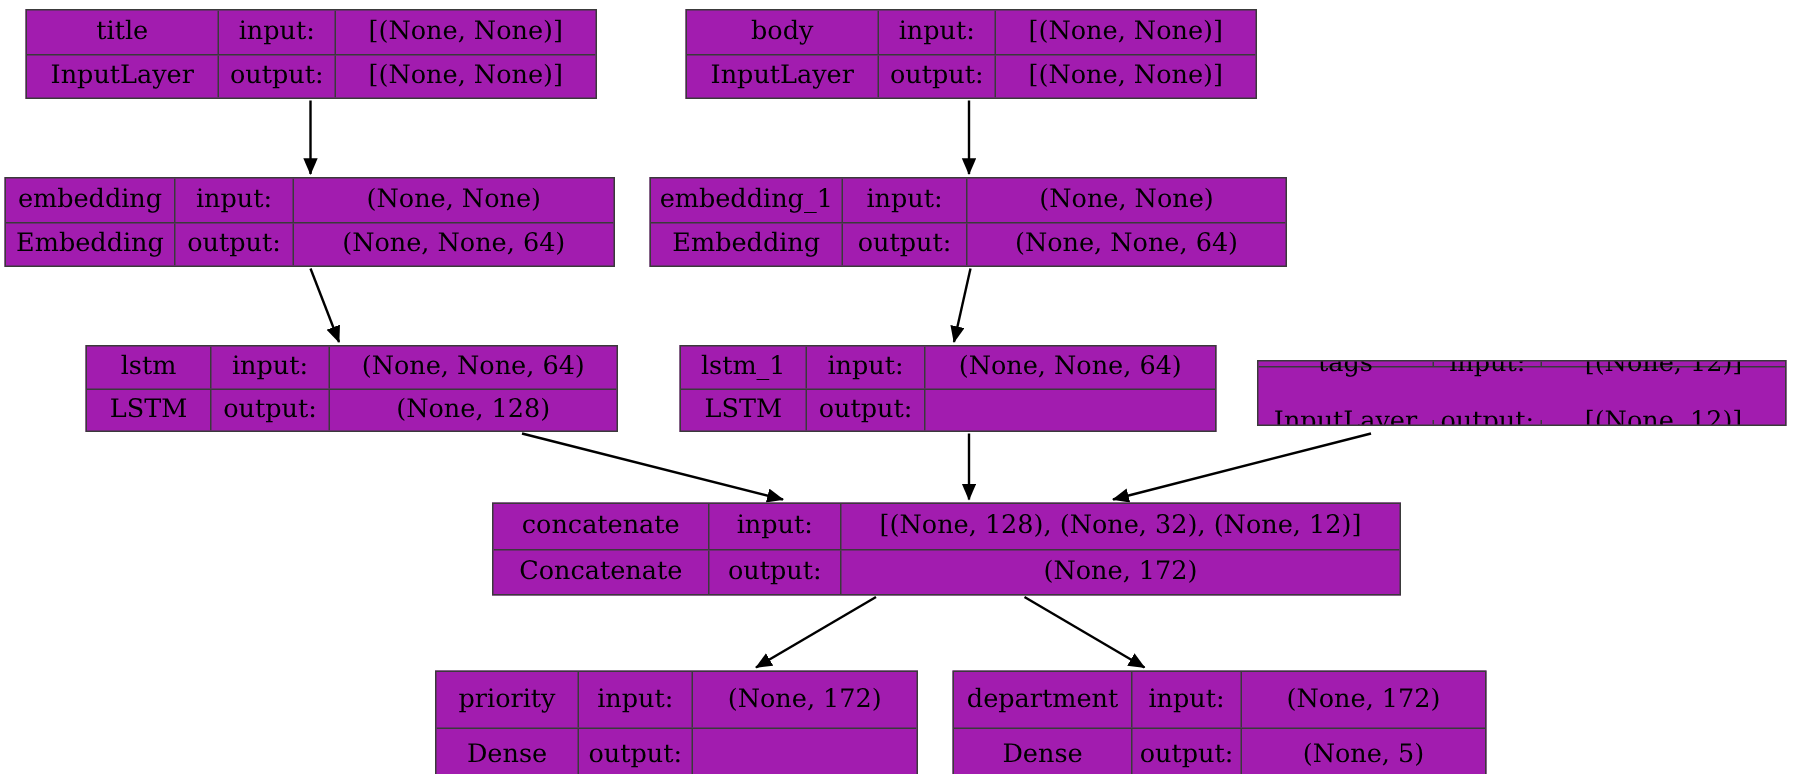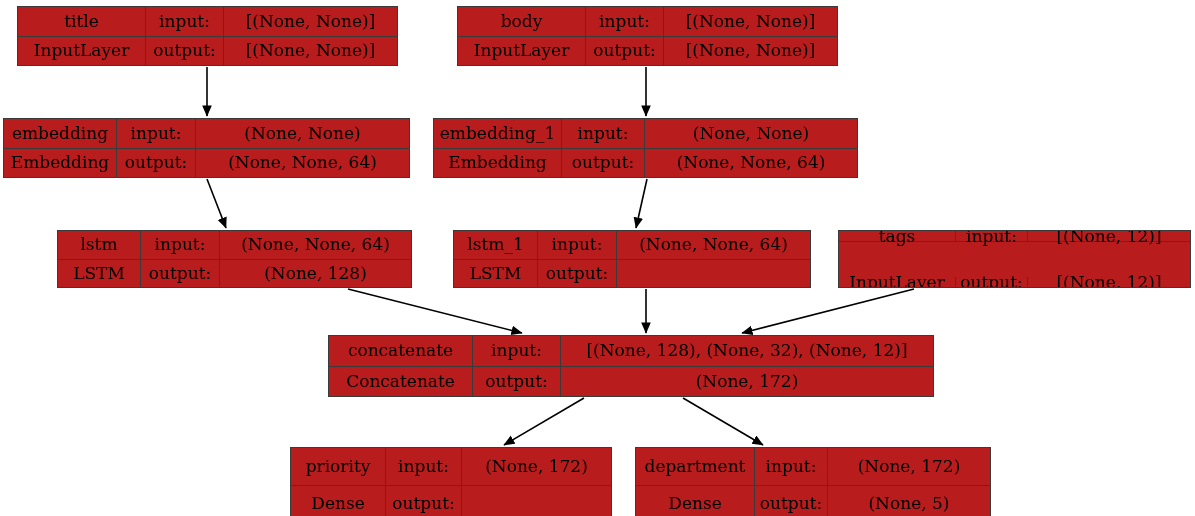--- a/index.html
+++ b/index.html
@@ -24,21 +24,21 @@
     position: absolute;
     left: 0; top: 0;
     width: 1195px;
     height: 516px;
     pointer-events: none;
   }
   .node {
     position: absolute;
     box-sizing: border-box;
     border: 1.5px solid #3a3a3a;
-    background: #b91c1c;
+    background: #a21caf;
     display: flex;
     flex-direction: column;
     overflow: hidden;
   }
   .node .row {
     display: flex;
     flex: 1 1 50%;
     min-height: 0;
   }
   .node .row.top {
@@ -152,21 +152,21 @@
         <div class="row top">
           <div class="cell name" style="width: 84px; flex: 0 0 84px;">lstm_1</div>
           <div class="cell io" style="width: 79px; flex: 0 0 79px;">input:</div>
           <div class="cell shape">(None, None, 64)</div>
         </div>
         <div class="row bottom">
           <div class="cell name" style="width: 84px; flex: 0 0 84px;">LSTM</div>
           <div class="cell io" style="width: 79px; flex: 0 0 79px;">output:</div>
         </div>
       </div>
-      <div class="node" style="left: 838px; top: 230px; width: 353px; height: 58px; gap: 35px;">
+      <div class="node" style="left: 838px; top: 240px; width: 353px; height: 44px; gap: 35px;">
         <div class="row top">
           <div class="cell name" style="width: 117px; flex: 0 0 117px;">tags</div>
           <div class="cell io" style="width: 72px; flex: 0 0 72px;">input:</div>
           <div class="cell shape">[(None, 12)]</div>
         </div>
         <div class="row bottom">
           <div class="cell name" style="width: 117px; flex: 0 0 117px;">InputLayer</div>
           <div class="cell io" style="width: 72px; flex: 0 0 72px;">output:</div>
           <div class="cell shape">[(None, 12)]</div>
         </div>

